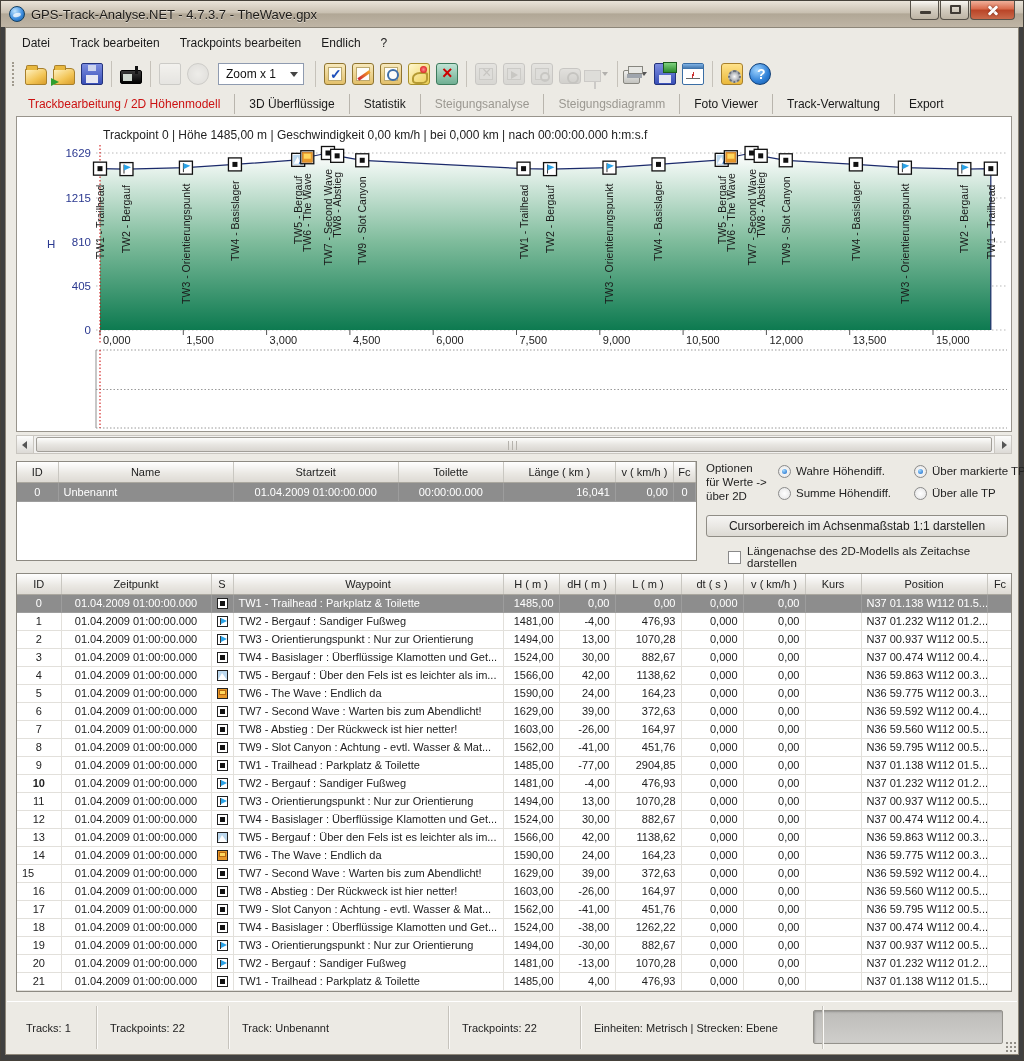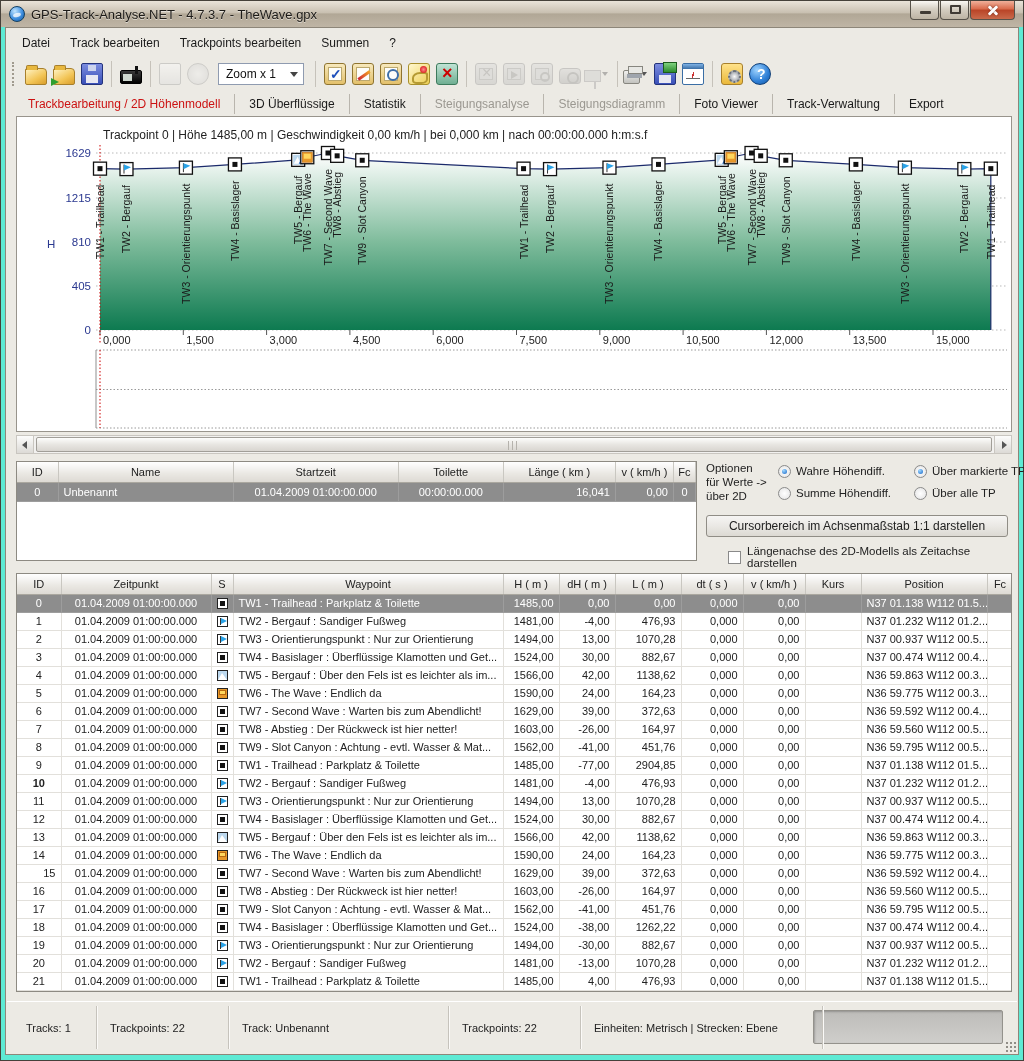--- a/index.html
+++ b/index.html
@@ -1,17 +1,17 @@
 <!DOCTYPE html>
 <html><head>
 <meta charset="utf-8">
 <style>
   * { box-sizing: border-box; margin: 0; padding: 0; }
   html,body { width:1024px; height:1061px; overflow:hidden; font-family:"Liberation Sans", sans-serif; }
-  .window { position:absolute; inset:0; background:#5eead4; border:1px solid #45413a; }
+  .window { position:absolute; inset:0; background:#404040; border:1px solid #45413a; }
   
   .titlebar { position:absolute; top:0; left:0; right:0; height:26px;
     background:linear-gradient(#e9e3d9,#c9c0b1 45%,#b1a796 50%,#bfb5a5); display:flex; align-items:center; }
   .app-icon { width:16px; height:16px; margin:0 6px 0 8px; border-radius:50%;
     background:radial-gradient(circle at 35% 30%,#bfe4ff,#3f8fe0 55%,#155a9e); border:1px solid #103f63; position:relative; }
   .app-icon::after { content:""; position:absolute; left:3px; top:6px; width:8px; height:4px;
     border-radius:50%; background:rgba(255,255,255,.75); transform:rotate(-15deg); }
   .title-text { font-size:13px; color:#1d1b18; text-shadow:0 1px 0 rgba(255,255,255,.5); }
   .win-controls { position:absolute; right:8px; top:0; display:flex; }
   .wbtn { height:19px; border:1px solid #57524a; border-top:none; background:linear-gradient(#faf8f4,#d5cec2 45%,#bdb4a4);
@@ -162,21 +162,21 @@
           <span class="glyph-x1"></span>
           <span class="glyph-x2"></span>
         </div>
     </div>
   </div>
   <div class="client">
     <div class="menubar">
         <div class="menu-item">Datei</div>
         <div class="menu-item">Track bearbeiten</div>
         <div class="menu-item">Trackpoints bearbeiten</div>
-        <div class="menu-item">Summen</div>
+        <div class="menu-item">Endlich</div>
         <div class="menu-item">?</div>
       </div>
     <div class="toolbar">
         <div class="tb-grip"></div>
         <div class="tb-btn">
           <div class="tbi folder-open"></div>
         </div>
         <div class="tb-btn">
           <div class="tbi folder-import"></div>
         </div>
@@ -702,21 +702,21 @@
               <td style="text-align: right;">1590,00</td>
               <td style="text-align: right;">24,00</td>
               <td style="text-align: right;">164,23</td>
               <td style="text-align: right;">0,000</td>
               <td style="text-align: right;">0,00</td>
               <td style="text-align: left;"></td>
               <td style="text-align: left;">N36 59.775 W112 00.3...</td>
               <td style="text-align: left;"></td>
             </tr>
             <tr>
-              <td style="text-align: right;">15</td>
+              <td style="text-align: left;">15</td>
               <td style="text-align: center;">01.04.2009 01:00:00.000</td>
               <td style="text-align: center;"><span class="wp-ic square"></span></td>
               <td style="text-align: left;">TW7 - Second Wave : Warten bis zum Abendlicht!</td>
               <td style="text-align: right;">1629,00</td>
               <td style="text-align: right;">39,00</td>
               <td style="text-align: right;">372,63</td>
               <td style="text-align: right;">0,000</td>
               <td style="text-align: right;">0,00</td>
               <td style="text-align: left;"></td>
               <td style="text-align: left;">N36 59.592 W112 00.4...</td>

